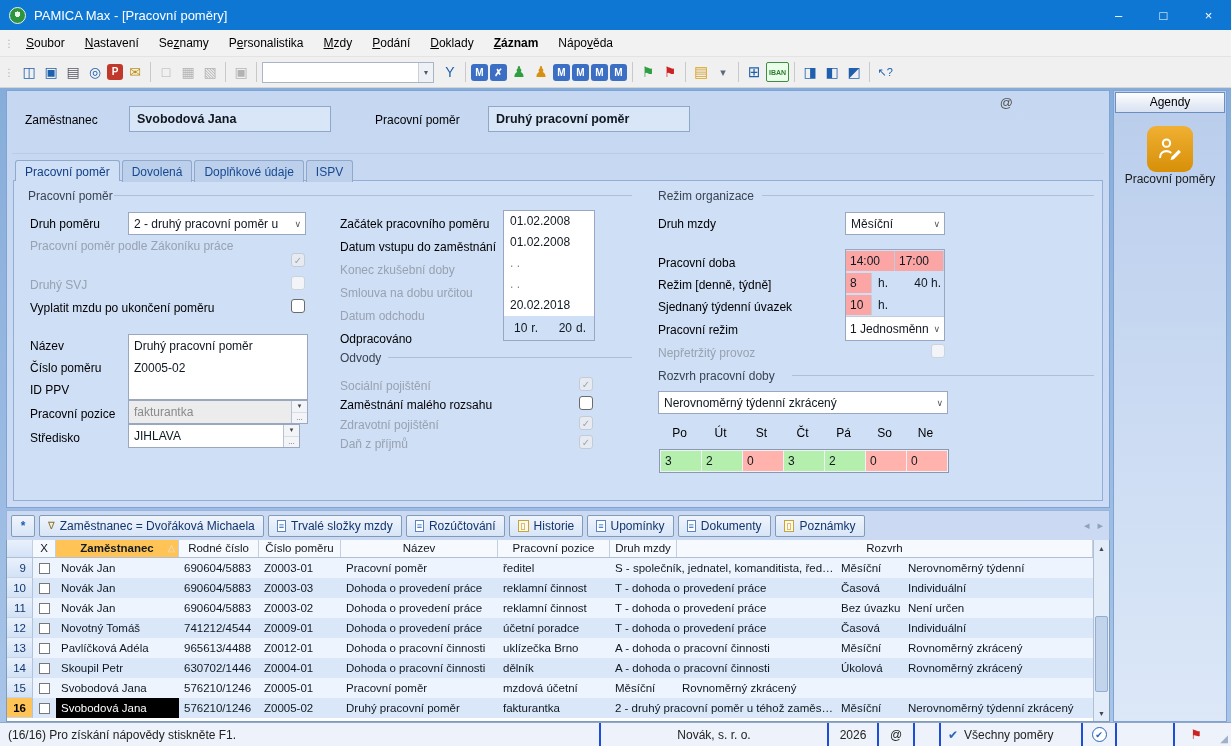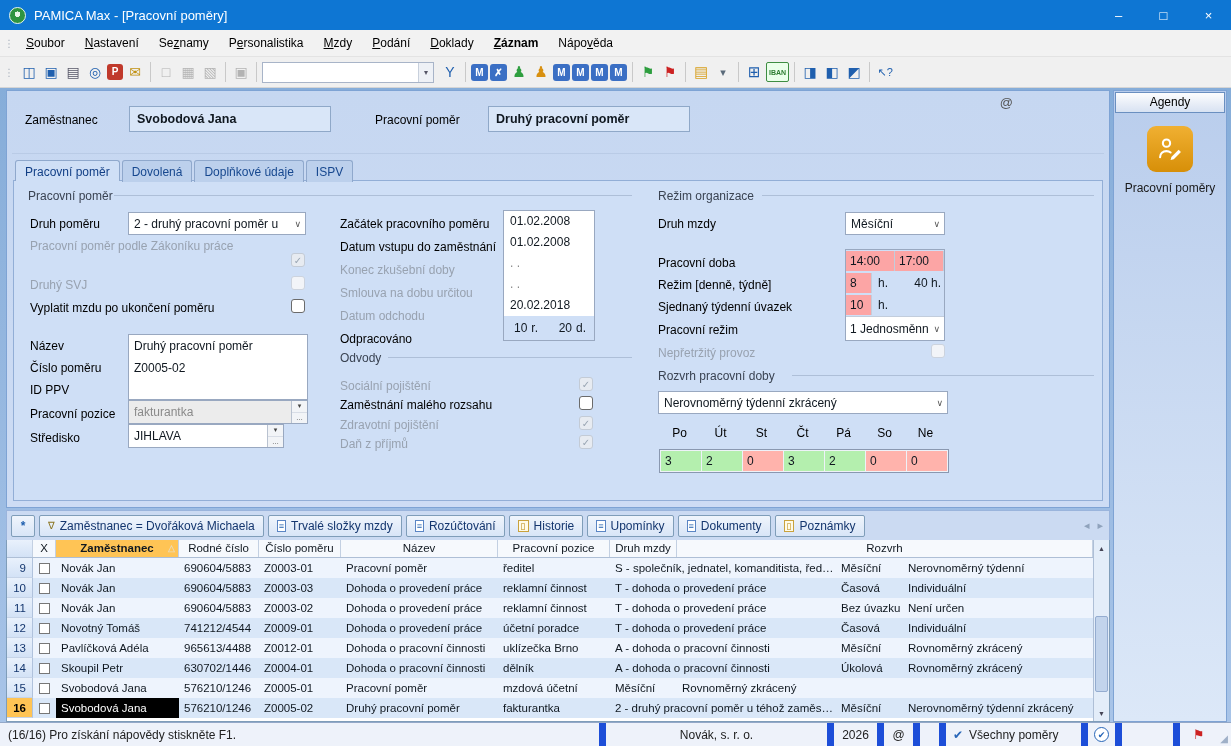--- a/index.html
+++ b/index.html
@@ -122,34 +122,34 @@
   .c0{width:26px}.c1{width:23px}.c2{width:123px}.c3{width:80px}.c4{width:82px}.c5{width:157px}.c6{width:112px}.c7{width:226px}.c8{width:67px}.c9{flex:1;min-width:0}
   .g-row.sel .gc.num{background:#ffc455;font-weight:bold;color:#000}
   .g-row.sel .gc.emp-cell{background:#000;color:#fff}
   .g-scroll{width:16px;background:#e3edf9;border-left:1px solid #aebfd6;display:flex;flex-direction:column}
   .sc-btn{height:16px;display:flex;align-items:center;justify-content:center;font-size:7px;color:#445}
   .sc-track{flex:1;position:relative}
   .sc-thumb{position:absolute;top:60px;height:76px;left:1px;right:1px;background:#c2d4ec;border:1px solid #94acd0;border-radius:2px}
 
   
   .statusbar{height:24px;background:#eef2fa;border-top:1px solid #93a8c8;display:flex;align-items:stretch;color:#222}
-  .sb{display:flex;align-items:center;justify-content:center;border-left:7px solid #1d4ed8;white-space:nowrap}
+  .sb{display:flex;align-items:center;justify-content:center;border-left:2px solid #1d4ed8;white-space:nowrap}
   .sb-left{flex:1;justify-content:flex-start;padding-left:8px;border-left:none}
   .sb-company{width:228px}.sb-year{width:50px}.sb-at{width:36px}.sb-blank{width:26px}
   .sb-filter{width:142px;justify-content:flex-start;padding-left:7px;gap:6px}
   .sb-check{width:34px}.sb-gap{width:58px}.sb-flag{width:44px}
   .ic-editcheck{color:#2866b8;font-size:12px}
   .ic-circle{width:15px;height:15px;border:1px solid #2866b8;border-radius:50%;color:#2866b8;font-size:9px;display:flex;align-items:center;justify-content:center;background:#fff}
   .ic-flag{color:#cc2222;font-size:13px}
   .sb-grip{width:14px;border-left:none;color:#9fb0c8;font-size:10px;align-items:flex-end;padding-bottom:2px}
 
   
   .sidebar{width:114px;margin-left:3px;display:flex;flex-direction:column;background:linear-gradient(180deg,#b9cdec,#dce8f8);border:1px solid #7ea3d4}
   .sb-title{height:21px;margin:1px;background:linear-gradient(#fdfdfe,#d8e2f2);border:1px solid #6a8fc0;text-align:center;line-height:19px;color:#000}
-  .agenda{margin-top:12px;display:flex;flex-direction:column;align-items:center;gap:9px}
+  .agenda{margin-top:12px;display:flex;flex-direction:column;align-items:center;gap:0}
   .agenda-icon{width:46px;height:46px;border-radius:9px;background:linear-gradient(#f0b032,#d78f08);display:flex;align-items:center;justify-content:center}
   .agenda-label{color:#1a1a1a}
 </style>
 </head>
 <body>
 
 <div class="window">
 
   <div class="titlebar">
     <span class="app-ico"></span>
@@ -295,21 +295,21 @@
             <div class="in-row">Z0005-02</div>
             <div class="in-row"></div>
           </div>
           <div class="input dis" style="left:114px;top:219px;width:180px">
             <span class="iv">fakturantka</span>
             <span class="mini">
                 <span class="mb">▾</span>
                 <span class="mb">…</span>
               </span>
           </div>
-          <div class="input" style="left:114px;top:243px;width:156px">
+          <div class="input" style="left:114px;top:243px;width:172px">
             <span class="iv">JIHLAVA</span>
             <span class="mini">
                 <span class="mb">▾</span>
                 <span class="mb">…</span>
               </span>
           </div>
 
           <span class="lbl" style="left:326px;top:36px">Začátek pracovního poměru</span>
           <span class="lbl" style="left:326px;top:59px">Datum vstupu do zaměstnání</span>
           <span class="lbl dis" style="left:326px;top:82px">Konec zkušební doby</span>

